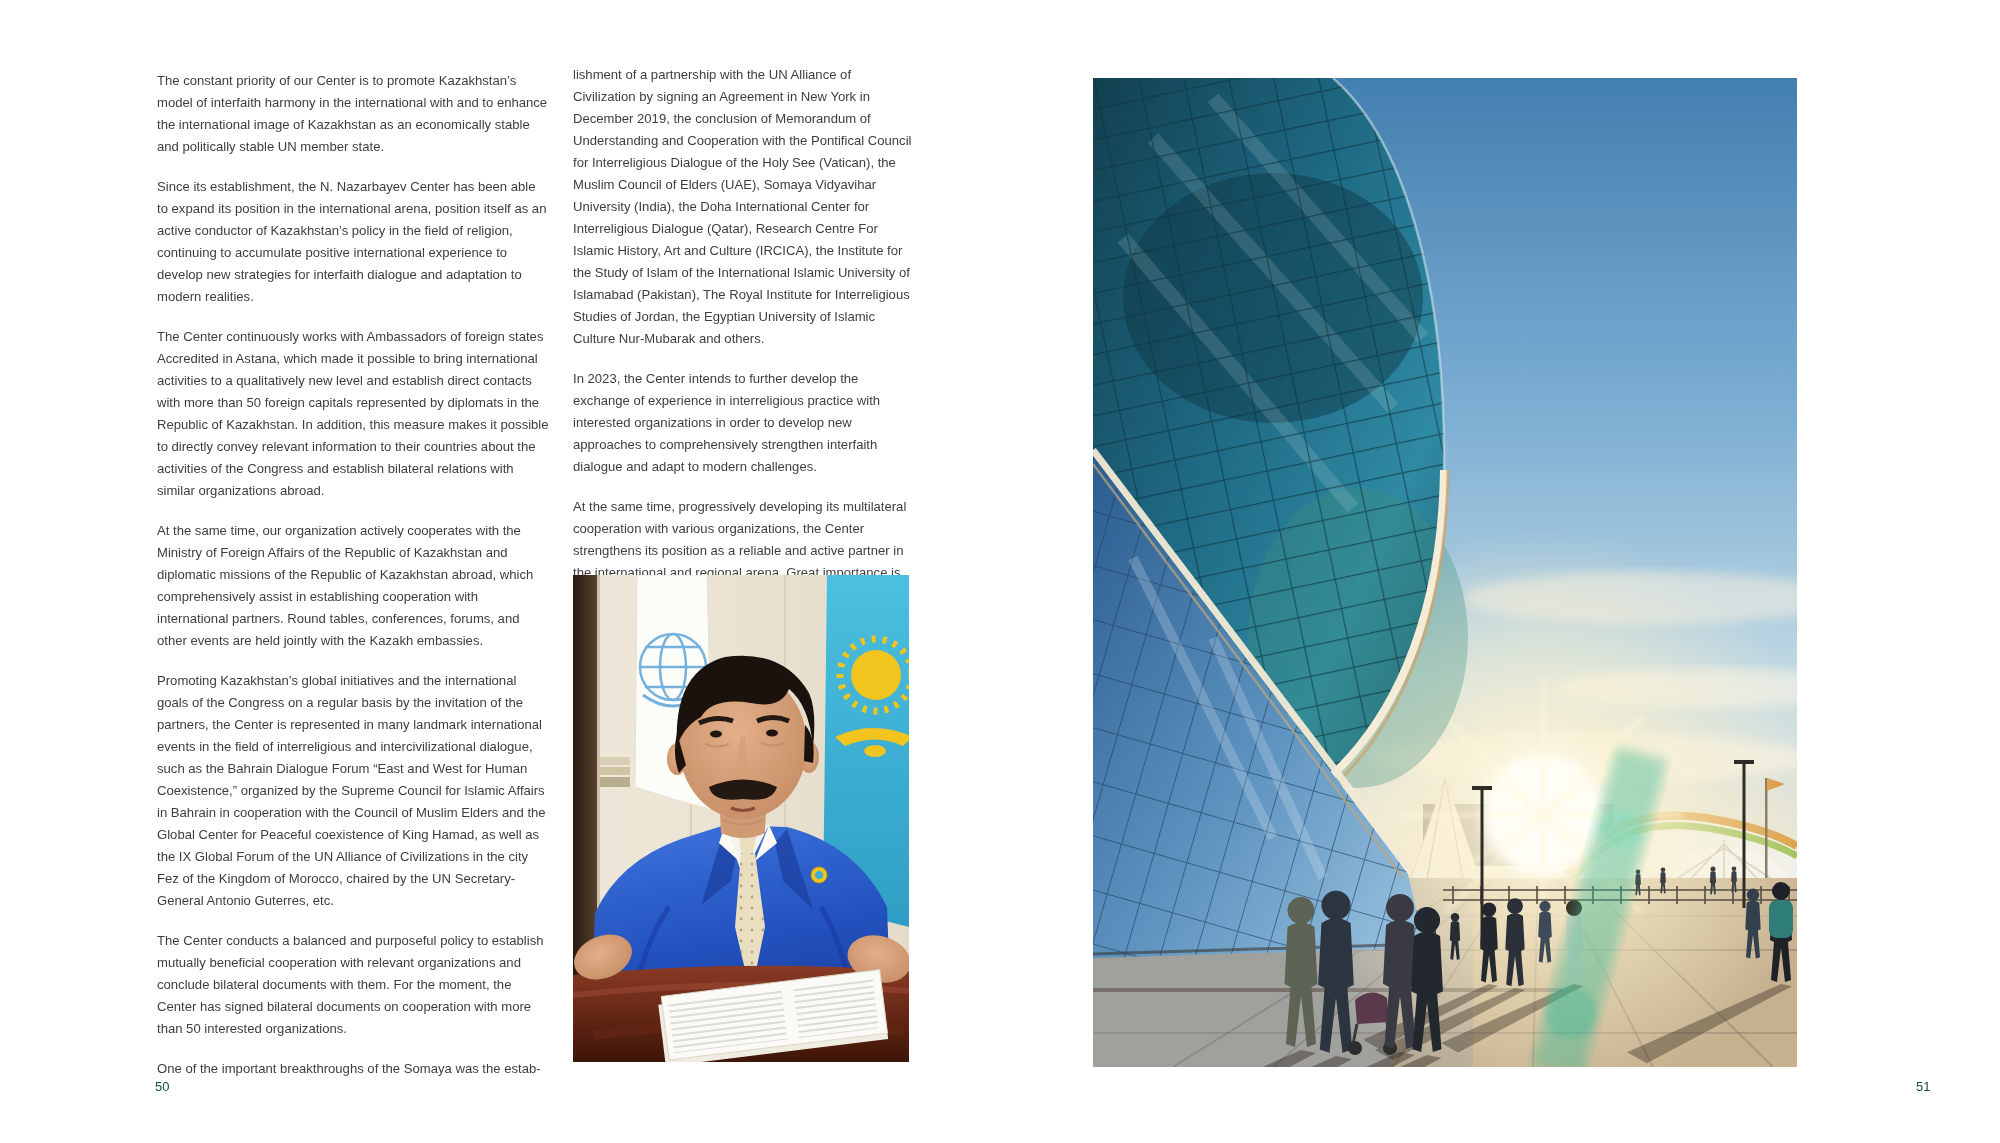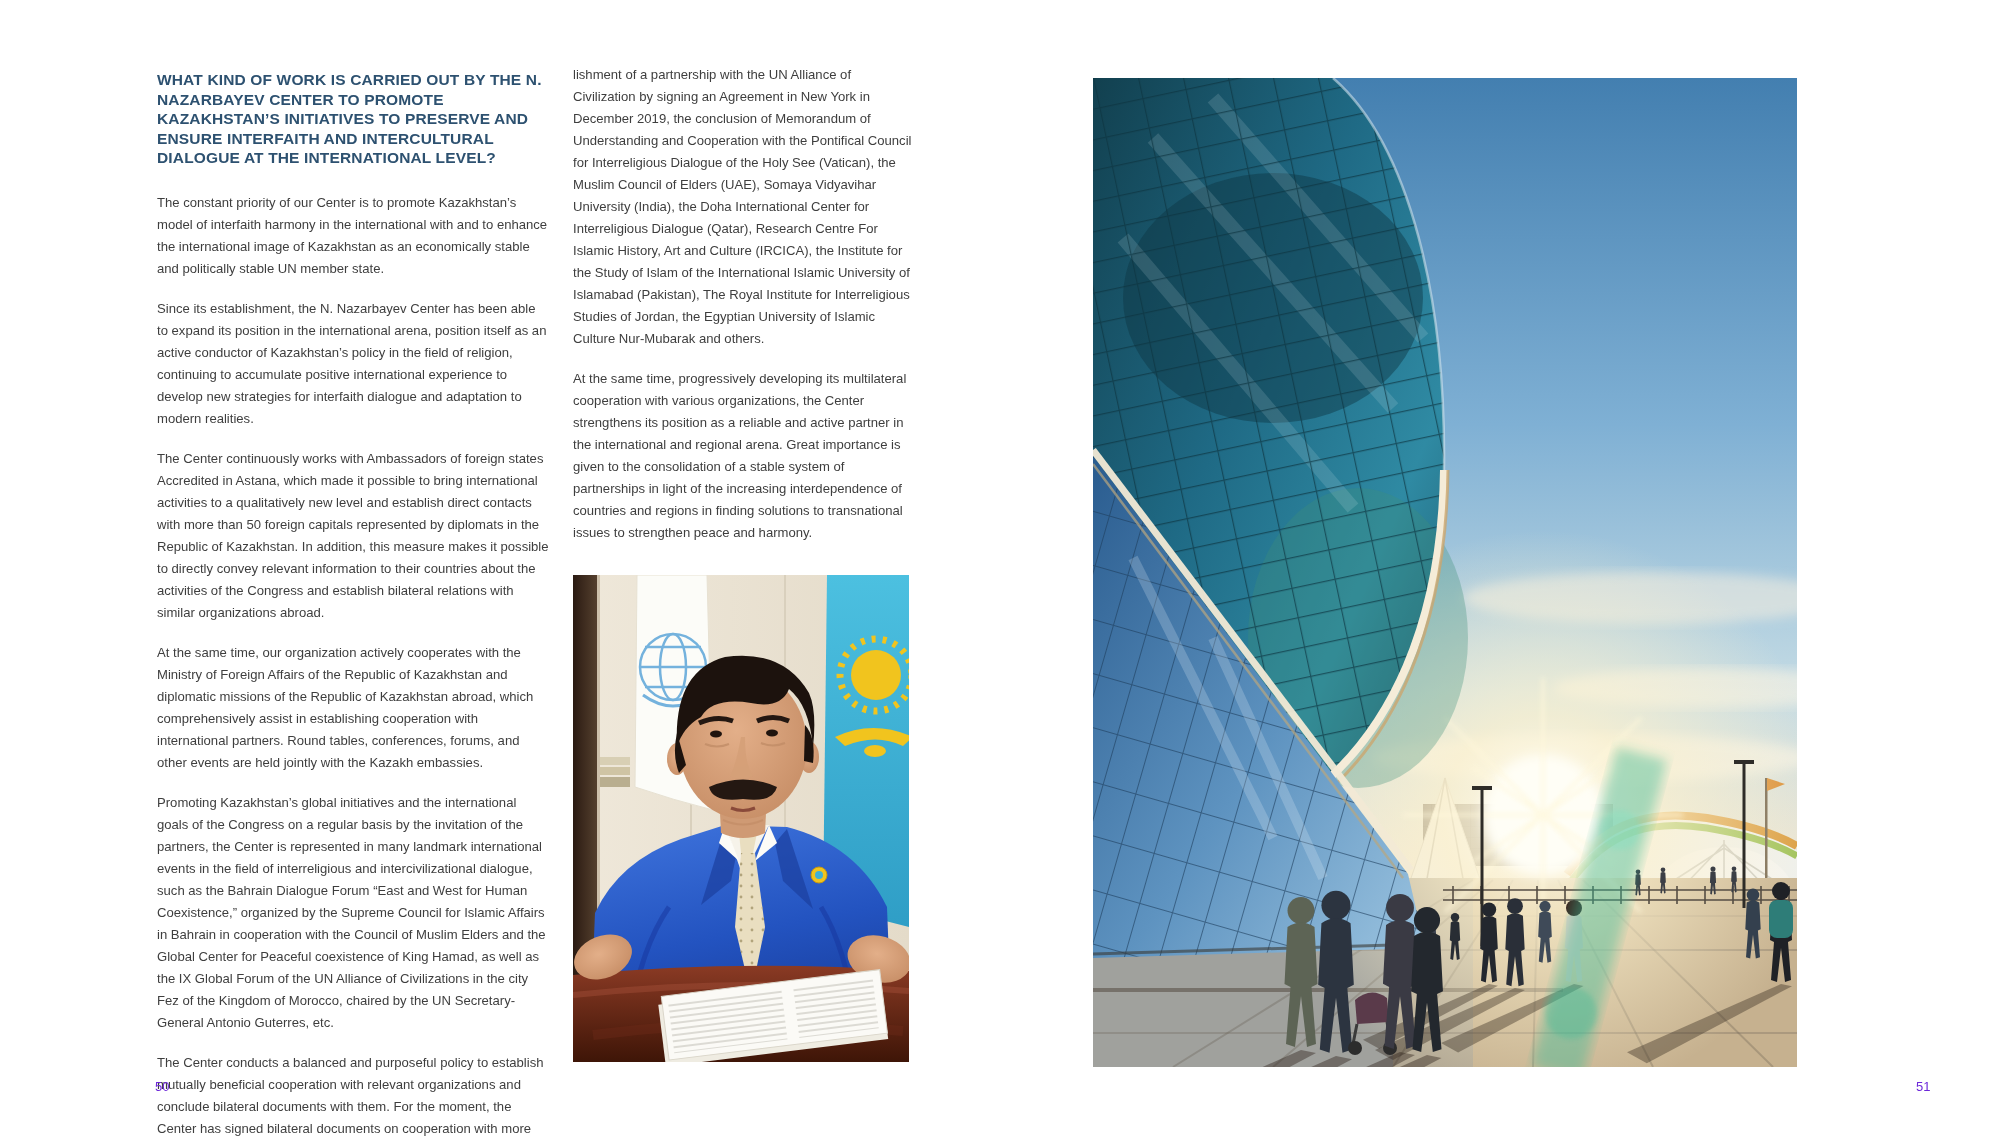--- a/index.html
+++ b/index.html
@@ -8,42 +8,42 @@
   .col{position:absolute;}
   .col1{left:157px;top:70px;width:392px;}
   .col2{left:573px;top:64px;width:342px;}
   h1.headline{margin:0 0 24px 0;font-size:15.5px;line-height:19.5px;font-weight:700;
       color:#2d5170;letter-spacing:.15px;}
   p.body{margin:0 0 18px 0;font-size:13.1px;line-height:22px;color:#3e3e3e;}
   figure{margin:0;padding:0;position:absolute;}
   .interview-photo{left:573px;top:575px;width:336px;height:487px;}
   .expo-photo{left:1093px;top:78px;width:704px;height:989px;}
   figure svg{display:block;width:100%;height:100%;}
-  .pagenum{position:absolute;font-size:13px;color:#6d28d9;}
+  .pagenum{position:absolute;font-size:13px;color:#14532d;}
   .pagenum.left{left:155px;top:1079px;}
   .pagenum.right{left:1916px;top:1079px;}
 </style>
 </head>
 <body>
 
 <div class="sheet">
 
   <div class="col col1">
-    <h1 class="headline">WHAT KIND OF WORK IS CARRIED OUT BY THE N. NAZARBAYEV CENTER TO PROMOTE KAZAKHSTAN’S INITIATIVES TO PRESERVE AND ENSURE INTERFAITH AND INTERCULTURAL DIALOGUE AT THE INTERNATIONAL LEVEL?</h1>
     <p class="body">The constant priority of our Center is to promote Kazakhstan’s model of interfaith harmony in the international with and to enhance the international image of Kazakhstan as an economically stable and politically stable UN member state.</p>
     <p class="body">Since its establishment, the N. Nazarbayev Center has been able to expand its position in the international arena, position itself as an active conductor of Kazakhstan’s policy in the field of religion, continuing to accumulate positive international experience to develop new strategies for interfaith dialogue and adaptation to modern realities.</p>
     <p class="body">The Center continuously works with Ambassadors of foreign states Accredited in Astana, which made it possible to bring international activities to a qualitatively new level and establish direct contacts with more than 50 foreign capitals represented by diplomats in the Republic of Kazakhstan. In addition, this measure makes it possible to directly convey relevant information to their countries about the activities of the Congress and establish bilateral relations with similar organizations abroad.</p>
     <p class="body">At the same time, our organization actively cooperates with the Ministry of Foreign Affairs of the Republic of Kazakhstan and diplomatic missions of the Republic of Kazakhstan abroad, which comprehensively assist in establishing cooperation with international partners. Round tables, conferences, forums, and other events are held jointly with the Kazakh embassies.</p>
     <p class="body">Promoting Kazakhstan’s global initiatives and the international goals of the Congress on a regular basis by the invitation of the partners, the Center is represented in many landmark international events in the field of interreligious and intercivilizational dialogue, such as the Bahrain Dialogue Forum “East and West for Human Coexistence,” organized by the Supreme Council for Islamic Affairs in Bahrain in cooperation with the Council of Muslim Elders and the Global Center for Peaceful coexistence of King Hamad, as well as the IX Global Forum of the UN Alliance of Civilizations in the city Fez of the Kingdom of Morocco, chaired by the UN Secretary-General Antonio Guterres, etc.</p>
     <p class="body">The Center conducts a balanced and purposeful policy to establish mutually beneficial cooperation with relevant organizations and conclude bilateral documents with them. For the moment, the Center has signed bilateral documents on cooperation with more than 50 interested organizations.</p>
     <p class="body">One of the important breakthroughs of the Somaya was the estab-</p>
   </div>
 
   <div class="col col2">
     <p class="body">lishment of a partnership with the UN Alliance of Civilization by signing an Agreement in New York in December 2019, the conclusion of Memorandum of Understanding and Cooperation with the Pontifical Council for Interreligious Dialogue of the Holy See (Vatican), the Muslim Council of Elders (UAE), Somaya Vidyavihar University (India), the Doha International Center for Interreligious Dialogue (Qatar), Research Centre For Islamic History, Art and Culture (IRCICA), the Institute for the Study of Islam of the International Islamic University of Islamabad (Pakistan), The Royal Institute for Interreligious Studies of Jordan, the Egyptian University of Islamic Culture Nur-Mubarak and others.</p>
+    <p class="body">In 2023, the Center intends to further develop the exchange of experience in interreligious practice with interested organizations in order to develop new approaches to comprehensively strengthen interfaith dialogue and adapt to modern challenges.</p>
     <p class="body">At the same time, progressively developing its multilateral cooperation with various organizations, the Center strengthens its position as a reliable and active partner in the international and regional arena. Great importance is given to the consolidation of a stable system of partnerships in light of the increasing interdependence of countries and regions in finding solutions to transnational issues to strengthen peace and harmony.</p>
   </div>
 
   <figure class="interview-photo">
     <svg viewBox="0 0 336 487" preserveAspectRatio="none">
       <defs>
         <linearGradient id="ivWall" x1="0" y1="0" x2="1" y2="0">
           <stop offset="0" stop-color="#efe8da"></stop>
             <stop offset="1" stop-color="#e4dbc9"></stop>
         </linearGradient>

